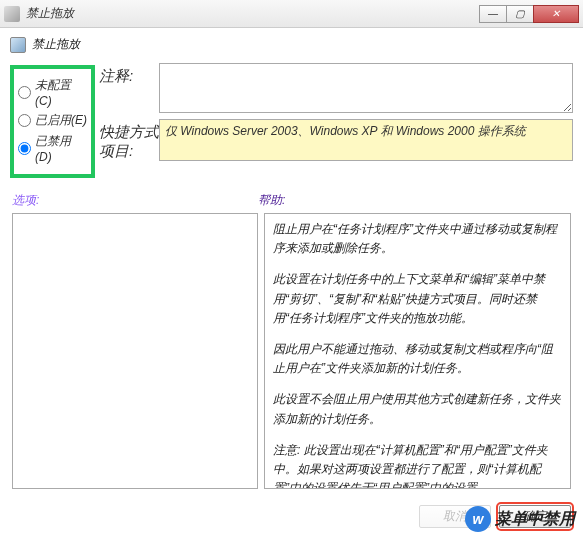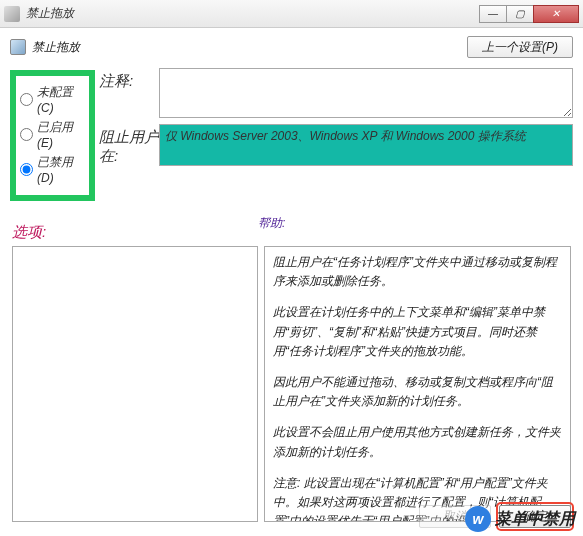--- a/index.html
+++ b/index.html
@@ -53,43 +53,43 @@
 .nav-btn {
   height:22px; padding:0 14px;
   border:1px solid #999;
   background:linear-gradient(#fdfdfd,#ececec);
   font-size:12px; color:#222;
   margin-left:6px; cursor:pointer;
   border-radius:2px;
 }
 .body-row { display:flex; }
 .left-col { width:85px; padding-top:2px; }
-.radio-group { border:6px solid #22c55e; padding:4px 4px 6px 4px; }
+.radio-group { border:4px solid #22c55e; padding:4px 4px 6px 4px; }
 .radio-item { display:flex; align-items:center; margin:4px 0; font-size:12px; color:#333; }
 .radio-item input { margin-right:4px; }
 .right-col { flex:1; padding-left:4px; }
 .field-row { display:flex; margin-bottom:6px; }
 .field-label { width:60px; padding-top:4px; color:#333; font-size:15px; }
 .comments-box {
   flex:1; height:50px;
   border:1px solid #aaa;
   background:#fff;
   padding:2px;
   font-size:12px;
 }
 .platform-box {
   flex:1; min-height:20px;
   border:1px solid #aaa;
-  background:#14b8a6;
+  background:#fef9c3;
   padding:3px 5px;
   font-size:12px;
   color:#333;
 }
 .labels-row { display:flex; margin-top:14px; padding:0 2px; }
-.labels-row .opt-label { flex:0 0 246px; font-size:15px; color:#be185d;margin-top:8px; }
+.labels-row .opt-label { flex:0 0 246px; font-size:12px; color:#8b5cf6; }
 .labels-row .help-label { flex:1; font-size:12px; color:#4c1d95; }
 .panes { display:flex; gap:6px; margin-top:4px; padding:0 2px; }
 .pane {
   border:1px solid #aaa;
   background:#fff;
   height:276px;
   overflow:auto;
 }
 .pane.left { flex:0 0 246px; }
 .pane.right { flex:1; padding:6px 8px; font-size:12px; color:#222; line-height:1.6; }
@@ -138,21 +138,20 @@
     <div class="wbtn">▢</div>
     <div class="wbtn close">✕</div>
   </div>
 </div>
 
 <div class="content">
 
   <div class="header-row">
     <div class="header-icon"></div>
     <div class="header-title">禁止拖放</div>
-    <button class="nav-btn">上一个设置(P)</button>
   </div>
 
   <div class="body-row">
     <div class="left-col">
       <div class="radio-group">
         <label class="radio-item">
           <input type="radio" name="state" style="">
           <span>未配置(C)</span>
         </label>
         <label class="radio-item">
@@ -165,21 +164,21 @@
         </label>
       </div>
     </div>
 
     <div class="right-col">
       <div class="field-row">
         <div class="field-label">注释:</div>
         <textarea class="comments-box" style=""></textarea>
       </div>
       <div class="field-row">
-        <div class="field-label">阻止用户在:</div>
+        <div class="field-label">快捷方式项目:</div>
         <div class="platform-box">仅 Windows Server 2003、Windows XP 和 Windows 2000 操作系统</div>
       </div>
     </div>
   </div>
 
   <div class="labels-row">
     <div class="opt-label">选项:</div>
     <div class="help-label">帮助:</div>
   </div>
 

